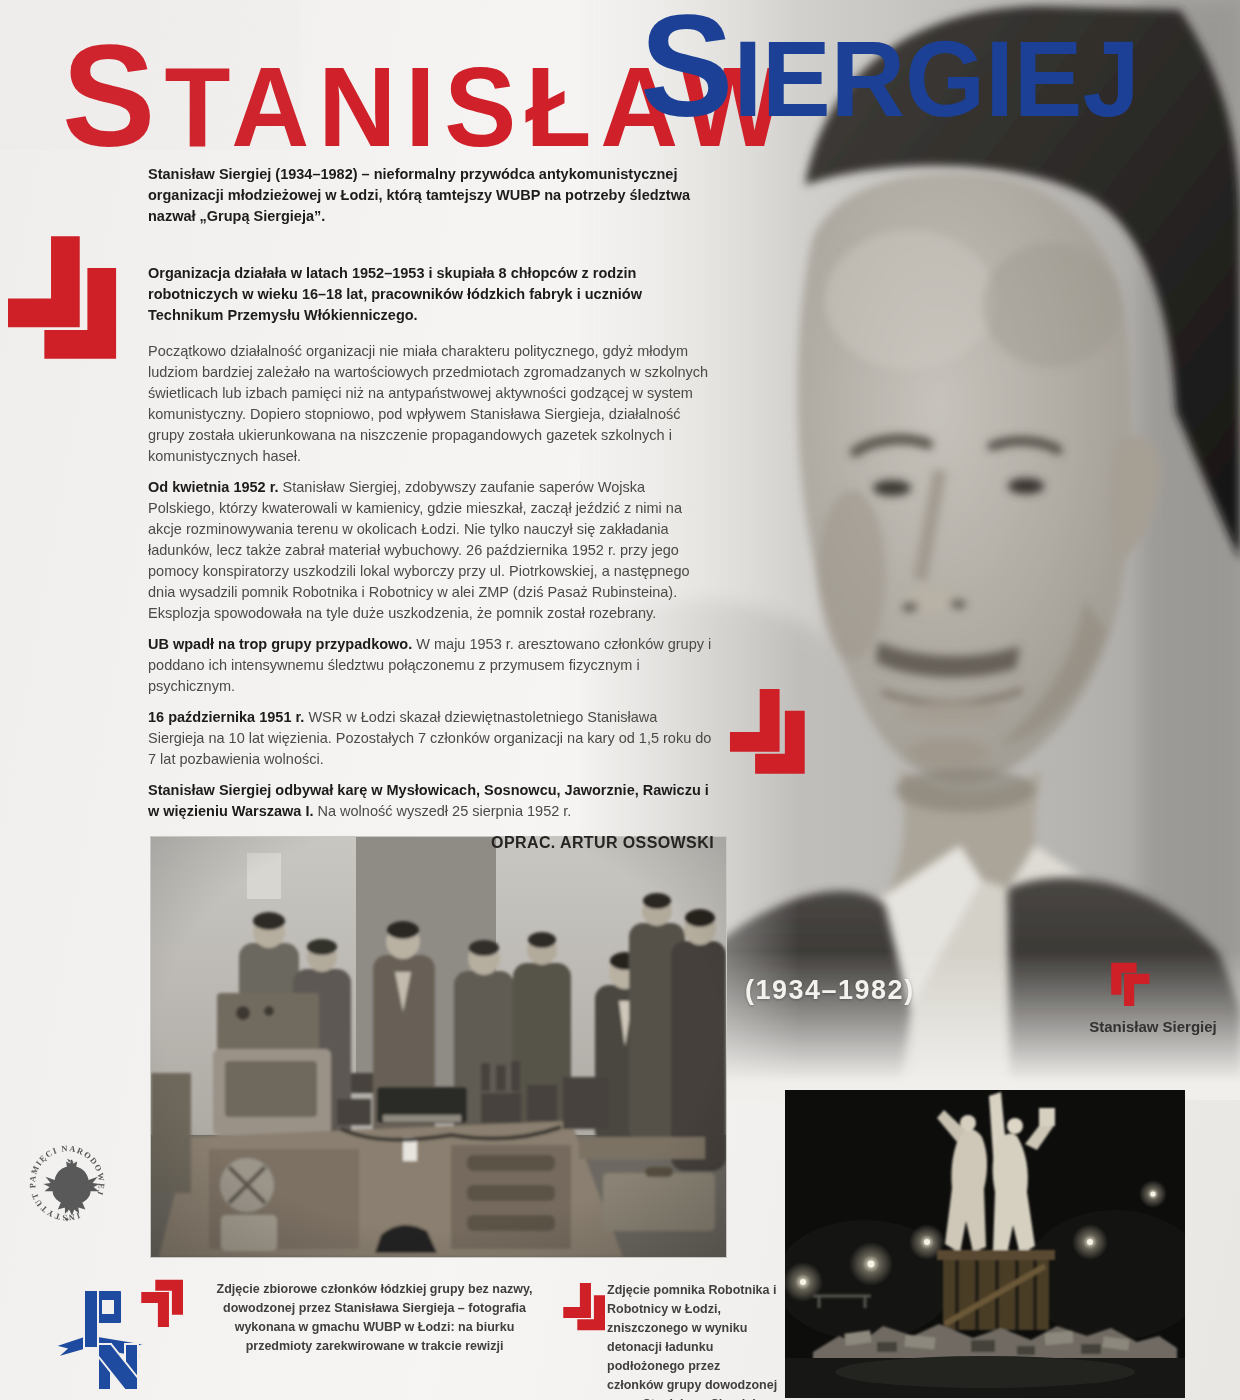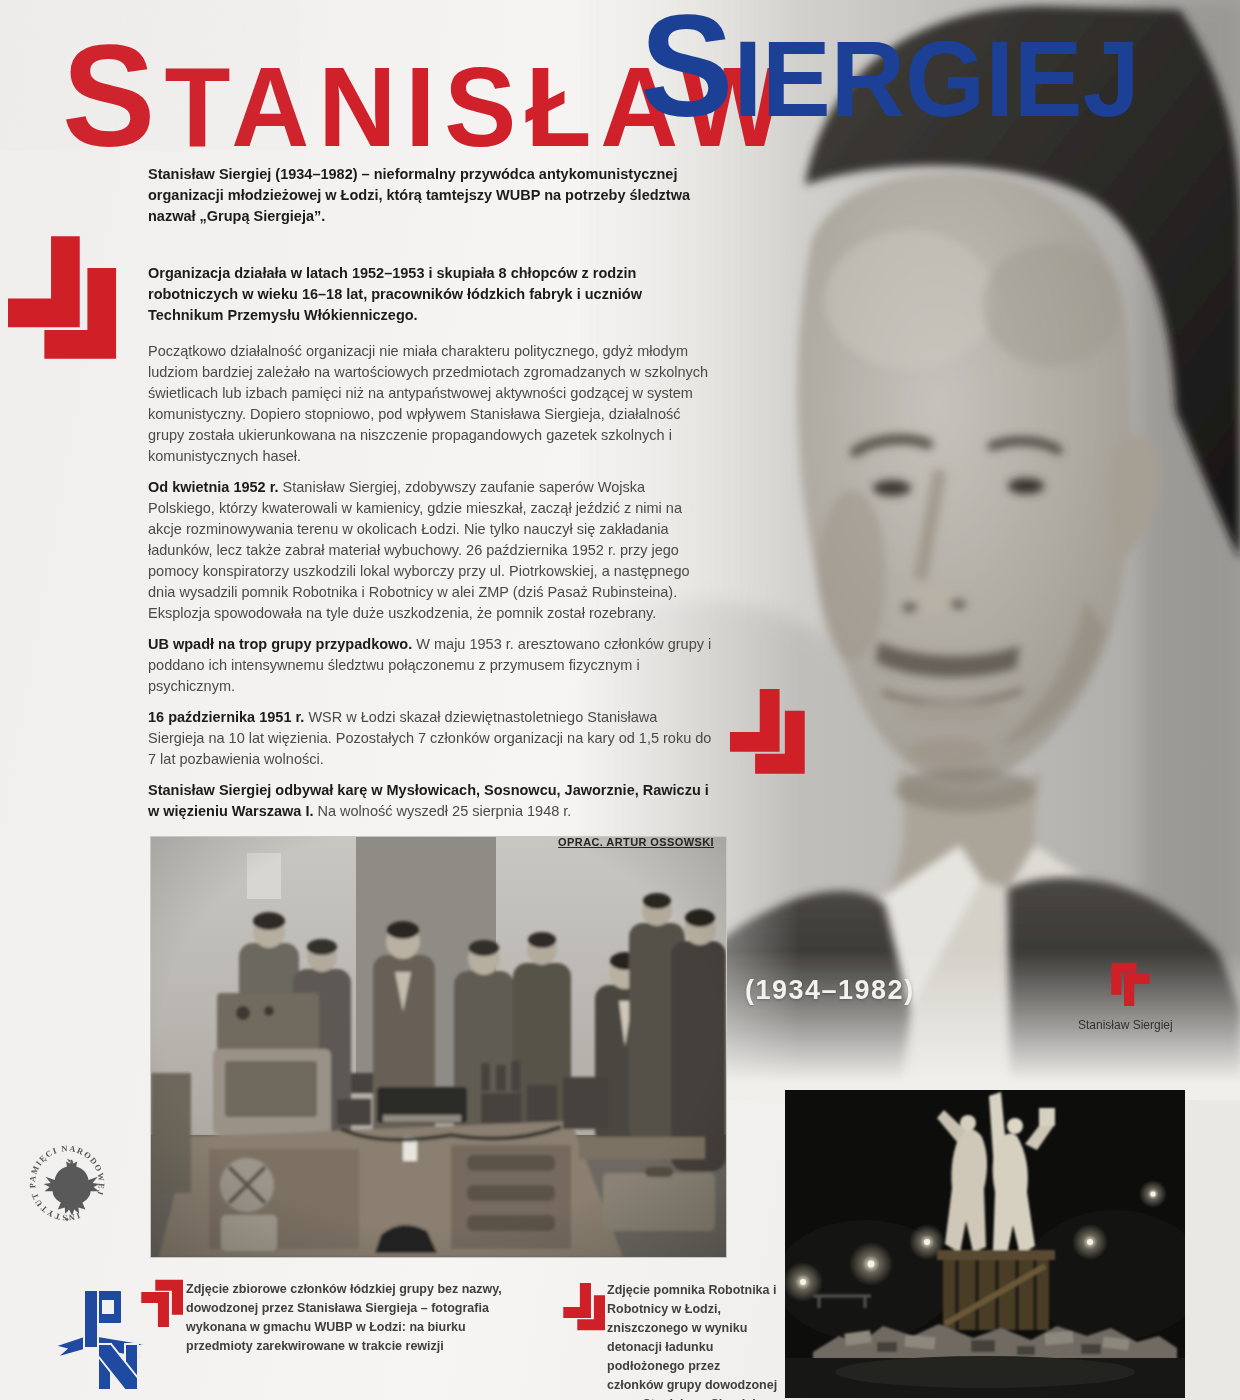--- a/index.html
+++ b/index.html
@@ -30,34 +30,34 @@
   .icon-cap1{left:141px;top:1279px;width:43px;height:48px;}
   .icon-cap2{left:563px;top:1283px;width:43px;height:48px;}
   .icon-portrait{left:1104px;top:962px;width:52px;height:44px;}
   
   .text-col{position:absolute;left:148px;top:164px;width:566px;z-index:5;
     font-size:14.5px;line-height:21px;color:#4b4a47;}
   .text-col p{margin:0 0 10px 0;}
   .text-col p.mb-lg{margin-bottom:36px;}
   .text-col p.mb-sm{margin-bottom:15px;}
   .text-col b{color:#1d1c1b;font-weight:700;}
-  .credit{display:block;text-align:right;font-size:11px;font-weight:700;color:#262524;
-    letter-spacing:.4px;margin-top:4px;text-decoration:underline;}
+  .credit{display:block;text-align:right;font-size:16px;font-weight:700;color:#262524;
+    letter-spacing:.4px;margin-top:4px;}
   
   .photo{position:absolute;z-index:4;}
   .photo svg{width:100%;height:100%;display:block;}
   .photo-group{left:150px;top:836px;width:575px;height:420px;border:1px solid #c9c7c3;}
   .photo-monument{left:785px;top:1090px;width:400px;height:308px;}
   
   .years{position:absolute;left:745px;top:975px;z-index:6;font-size:27px;font-weight:700;
     color:#f4f2ee;letter-spacing:1.5px;text-shadow:0 1px 3px rgba(0,0,0,.25);}
-  .portrait-cap{position:absolute;left:1078px;top:1018px;width:150px;z-index:6;text-align:left;
-    font-size:12px;font-weight:400;color:#333230;}
+  .portrait-cap{position:absolute;left:1078px;top:1018px;width:150px;z-index:6;text-align:center;
+    font-size:15px;font-weight:700;color:#333230;}
   .caption{position:absolute;z-index:6;font-size:12.5px;font-weight:700;line-height:19px;color:#403f3d;}
-  .caption-1{left:186px;top:1280px;width:345px;}
+  .caption-1{left:202px;top:1280px;width:345px;text-align:center;}
   .caption-2{left:607px;top:1281px;width:172px;}
   
   .seal{position:absolute;left:24px;top:1140px;width:86px;height:86px;z-index:5;opacity:.88;}
   .seal svg{width:100%;height:100%;display:block;}
   .pn-logo{position:absolute;left:50px;top:1284px;width:100px;height:112px;z-index:5;}
   .pn-logo svg{width:100%;height:100%;display:block;}
   
   .texture{position:absolute;inset:0;z-index:9;pointer-events:none;}
 </style>
 </head>
@@ -150,21 +150,21 @@
     </svg>
   </div>
 
   <div class="text-col">
     <p class="mb-lg"><b>Stanisław Siergiej (1934–1982) – nieformalny przywódca antykomunistycznej organizacji młodzieżowej w Łodzi, którą tamtejszy WUBP na potrzeby śledztwa nazwał „Grupą Siergieja”.</b><span></span></p>
     <p class="mb-sm"><b>Organizacja działała w latach 1952–1953 i skupiała 8 chłopców z rodzin robotniczych w wieku 16–18 lat, pracowników łódzkich fabryk i uczniów Technikum Przemysłu Włókienniczego.</b><span></span></p>
     <p><b></b><span>Początkowo działalność organizacji nie miała charakteru politycznego, gdyż młodym ludziom bardziej zależało na wartościowych przedmiotach zgromadzanych w szkolnych świetlicach lub izbach pamięci niż na antypaństwowej aktywności godzącej w system komunistyczny. Dopiero stopniowo, pod wpływem Stanisława Siergieja, działalność grupy została ukierunkowana na niszczenie propagandowych gazetek szkolnych i komunistycznych haseł.</span></p>
     <p><b>Od kwietnia 1952 r.</b><span> Stanisław Siergiej, zdobywszy zaufanie saperów Wojska Polskiego, którzy kwaterowali w kamienicy, gdzie mieszkał, zaczął jeździć z nimi na akcje rozminowywania terenu w okolicach Łodzi. Nie tylko nauczył się zakładania ładunków, lecz także zabrał materiał wybuchowy. 26 października 1952 r. przy jego pomocy konspiratorzy uszkodzili lokal wyborczy przy ul. Piotrkowskiej, a następnego dnia wysadzili pomnik Robotnika i Robotnicy w alei ZMP (dziś Pasaż Rubinsteina). Eksplozja spowodowała na tyle duże uszkodzenia, że pomnik został rozebrany.</span></p>
     <p><b>UB wpadł na trop grupy przypadkowo.</b><span> W maju 1953 r. aresztowano członków grupy i poddano ich intensywnemu śledztwu połączonemu z przymusem fizycznym i psychicznym.</span></p>
     <p><b>16 października 1951 r.</b><span> WSR w Łodzi skazał dziewiętnastoletniego Stanisława Siergieja na 10 lat więzienia. Pozostałych 7 członków organizacji na kary od 1,5 roku do 7 lat pozbawienia wolności.</span></p>
-    <p><b>Stanisław Siergiej odbywał karę w Mysłowicach, Sosnowcu, Jaworznie, Rawiczu i w więzieniu Warszawa I.</b><span> Na wolność wyszedł 25 sierpnia 1948 r.</span></p>
+    <p><b>Stanisław Siergiej odbywał karę w Mysłowicach, Sosnowcu, Jaworznie, Rawiczu i w więzieniu Warszawa I.</b><span> Na wolność wyszedł 25 sierpnia 1952 r.</span></p>
     <span class="credit">OPRAC. ARTUR OSSOWSKI</span>
   </div>
 
   <div class="bracket logo-mid">
     <svg viewBox="0 0 115 130">
       <g fill="#cf1f27">
         <path d="M45,0 h30 v95 h-75 v-30 h45 z"></path>
         <path d="M45,0 h30 v95 h-75 v-30 h45 z" transform="translate(38,33)"></path>
       </g>
     </svg>

